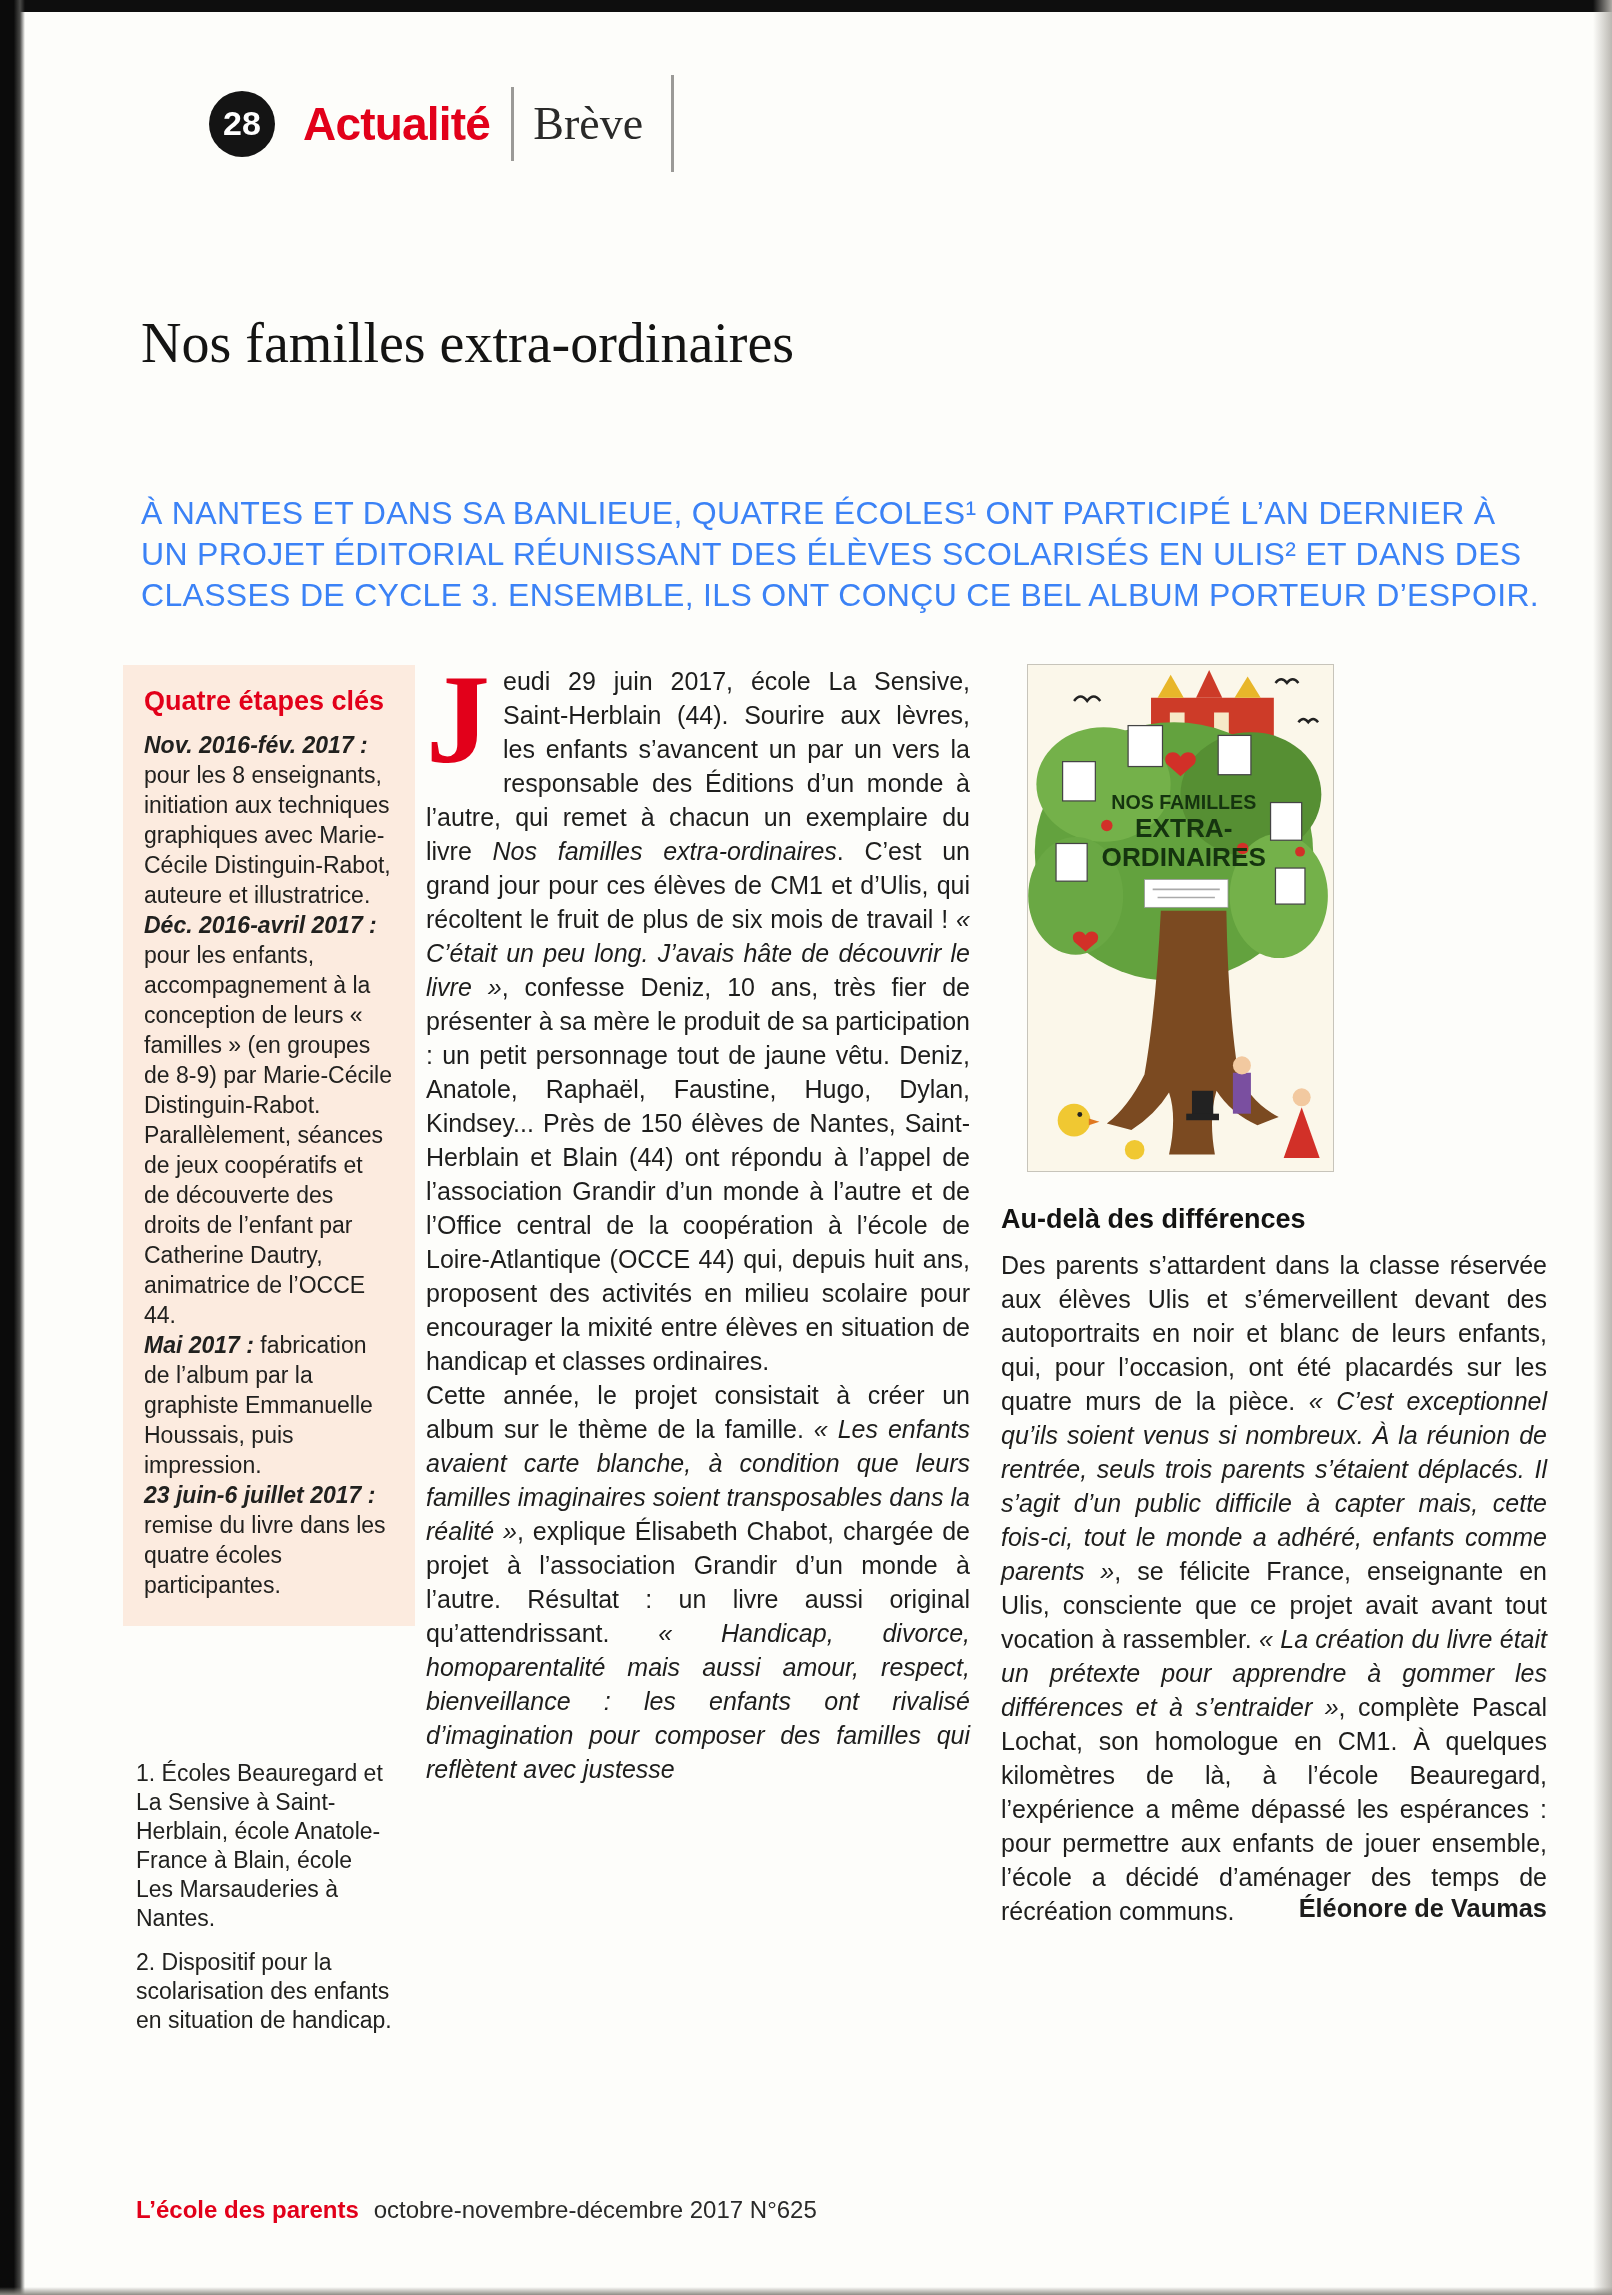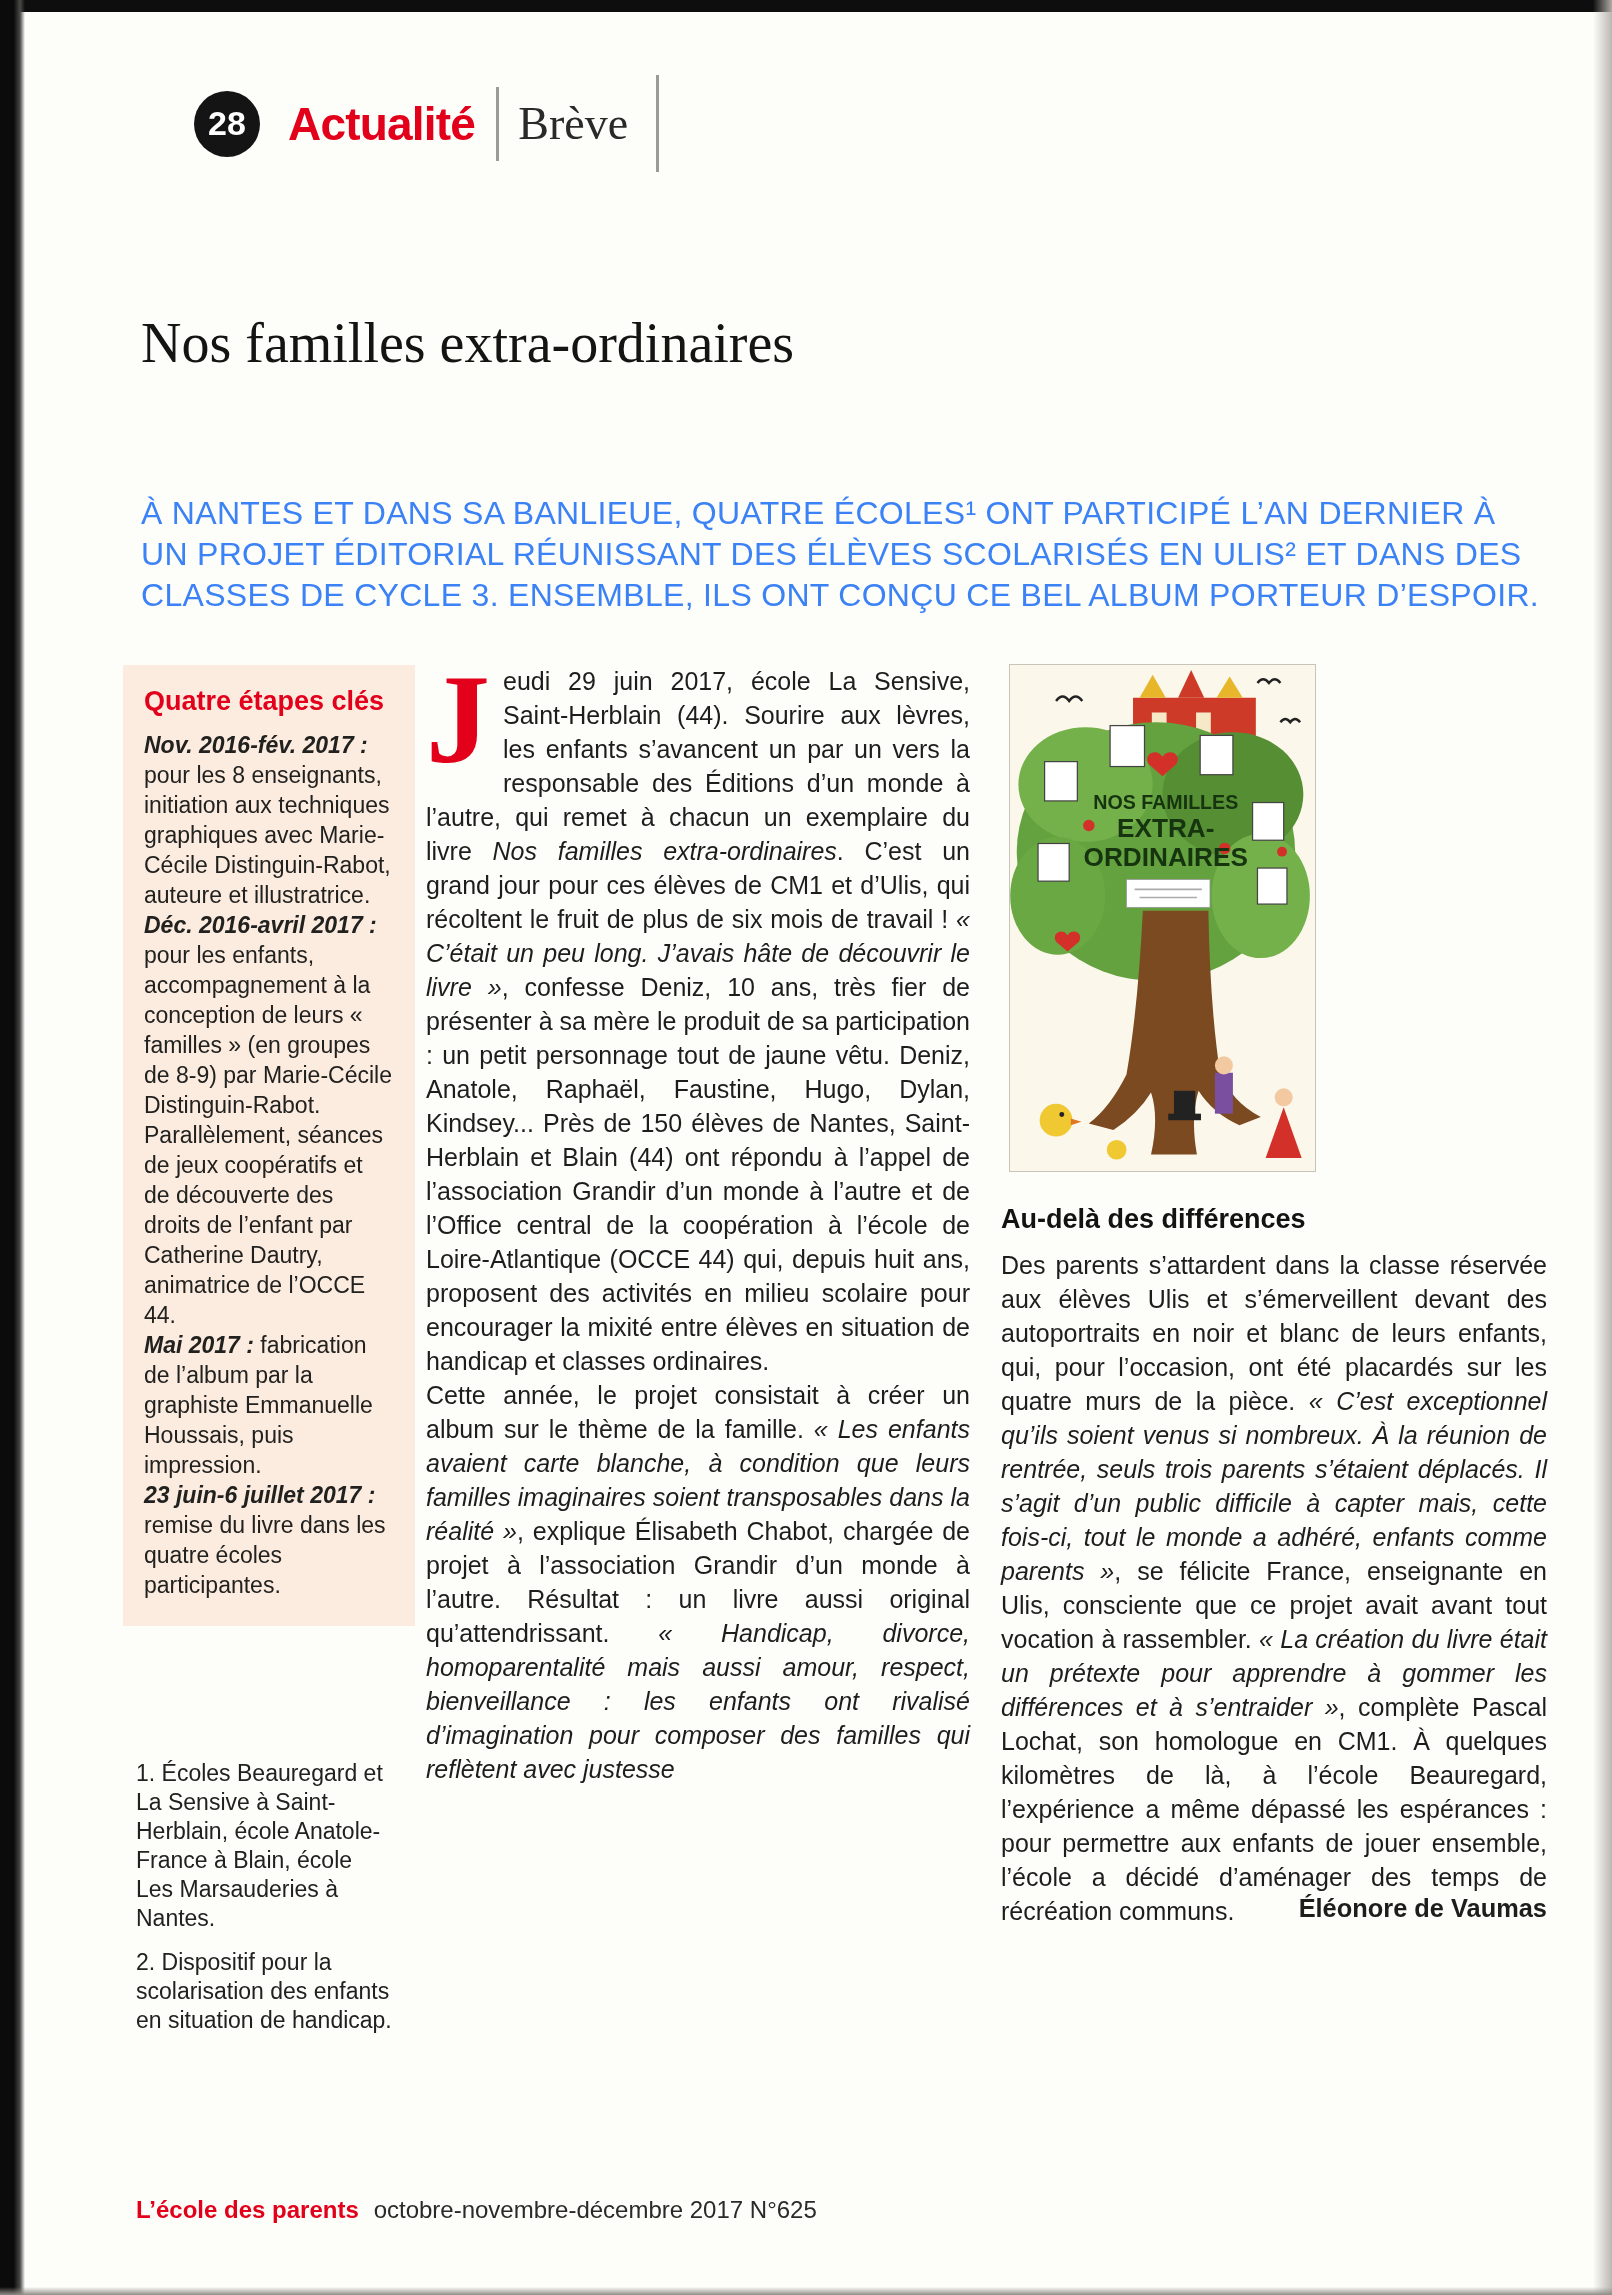--- a/index.html
+++ b/index.html
@@ -13,21 +13,21 @@
   
   .edge-top { position:absolute; left:0; top:0; width:100%; height:11.5px; background:#0e0e0e; }
   .edge-left { position:absolute; left:0; top:0; width:24.6px; height:100%;
     background:linear-gradient(90deg,#0b0b0b 0%,#0b0b0b 55%,#4a4a48 80%,rgba(0,0,0,0) 100%); }
   .edge-right { position:absolute; right:0; top:0; width:19.7px; height:100%;
     background:linear-gradient(270deg,#b7b4ae 0%,rgba(183,180,174,0) 100%); }
   .edge-bottom { position:absolute; left:0; bottom:0; width:100%; height:8.2px;
     background:linear-gradient(0deg,#8f8d86 0%,rgba(143,141,134,0) 100%); }
 
   
-  .header { position:absolute; left:194px; top:75px; display:flex; align-items:center;text-align:right; }
+  .header { position:absolute; left:209px; top:75px; display:flex; align-items:center;text-align:right; }
   .page-circle { width:66px; height:66px; border-radius:50%; background:#141414; color:#fff;
     display:flex; align-items:center; justify-content:center; font-size:34px; font-weight:bold; }
   .section-label { margin-left:28px; font-size:46px; font-weight:bold; color:var(--accent,#e2001a); letter-spacing:-0.8px; }
   .vline { width:2.5px; background:#9b9a97; }
   .vline1 { height:74px; margin:0 19.7px 0 21px; }
   .rubric { font-family:"Liberation Serif",serif; font-size:46px; color:#2a2a29; }
   .vline2 { height:97px; margin-left:28px; }
 
   
   .kicker { position:absolute; left:141px; top:311px; font-family:"Liberation Serif",serif;
@@ -50,21 +50,21 @@
   
   .col-mid { position:absolute; left:426px; top:664px; width:544px; font-size:25px;
     line-height:34px; text-align:justify; color:#1d1d1c; hyphens:auto; }
   .dropcap { float:left; font-family:"Liberation Serif",serif; font-weight:bold; font-size:128px;
     line-height:97px; color:var(--accent,#e2001a); margin:6.6px 13px 0 0; }
 
   
   .col-right { position:absolute; left:1001px; top:664px; width:546px; color:#1d1d1c; }
   .right-top { display:flex; }
   .cont-text { width:226px; font-size:25px; line-height:34px; }
-  .cover { margin-left:8px; width:307px; height:508px; border:0.8px solid #c7c4ba;
+  .cover { margin-left:26px; width:307px; height:508px; border:0.8px solid #c7c4ba;
     background:#fbf7ea; overflow:hidden; }
   .section-heading { margin-top:32px; font-size:27px; font-weight:bold; color:#131312; }
   .right-para { margin-top:13px; font-size:25px; line-height:34px; text-align:justify; hyphens:auto; }
   .byline { margin-top:-34px; text-align:right; font-weight:bold; font-size:25.4px; }
 
   
   .footer { position:absolute; left:136px; top:2196px; font-size:24px; color:#2a2a29; }
   .footer .mag { color:var(--accent,#e2001a); font-weight:bold; margin-right:8.2px; }
 </style>
 </head>

